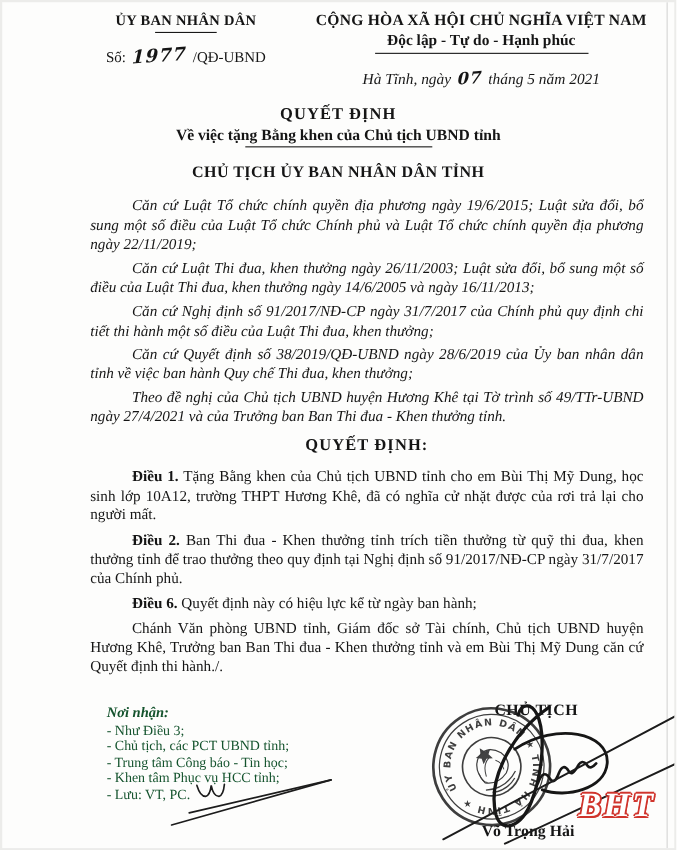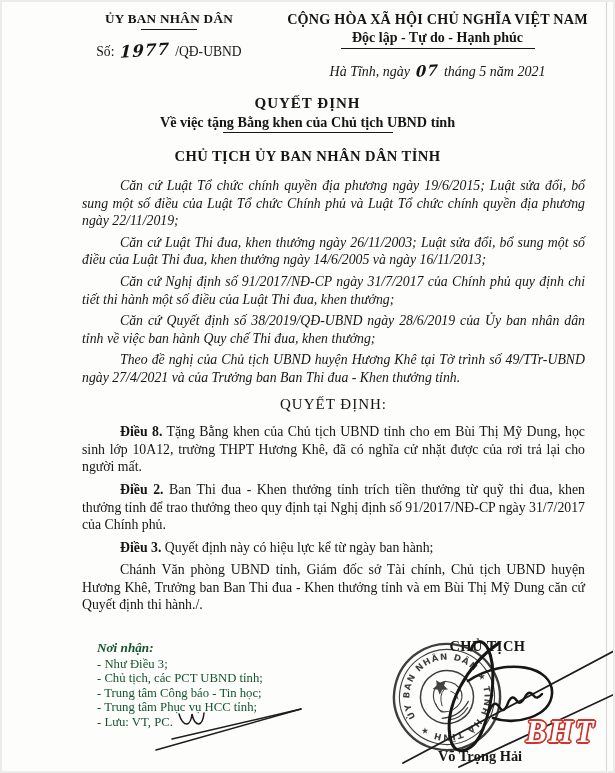--- a/index.html
+++ b/index.html
@@ -33,21 +33,21 @@
   
   .title{text-align:center;margin-top:15px;}
   .t1{font-weight:bold;font-size:15px;letter-spacing:1px;}
   .t2{font-weight:bold;font-size:14.2px;margin-top:2px;}
   .rule-subject{width:170px;border-bottom:1.7px solid #181818;margin:1px auto 0;}
   .t3{font-weight:bold;font-size:14.6px;letter-spacing:.4px;margin-top:15px;}
 
   
   .bodytext{padding:12px 28px 0 80px;font-size:13.8px;line-height:17.6px;text-align:justify;}
   p.preamble{font-style:italic;margin:0 0 4px;text-indent:38px;}
-  .decision{text-align:center;font-weight:normal;font-size:15px;letter-spacing:1px;margin:9px 0 10px;}
+  .decision{text-align:center;font-weight:bold;font-size:15px;letter-spacing:1px;margin:9px 0 10px;}
   p.article{margin:0 0 5px;text-indent:38px;}
   p.article .lbl{font-weight:bold;}
 
   
   .footer{position:absolute;left:0;top:632px;width:615px;height:141px;}
   .recipients{position:absolute;left:95px;top:7px;font-size:12.7px;line-height:14.6px;color:#14532d;}
   .recipients .rh{font-weight:bold;font-style:italic;font-size:13.2px;margin-bottom:1px;}
   .sig-title{position:absolute;left:413px;top:4px;width:145px;text-align:center;font-weight:bold;font-size:14.4px;letter-spacing:.5px;}
   .sig-name{position:absolute;left:398px;top:114px;width:160px;text-align:center;font-weight:bold;font-size:14.4px;}
 
@@ -98,44 +98,44 @@
   <div class="bodytext">
     <p class="preamble">Căn cứ Luật Tổ chức chính quyền địa phương ngày 19/6/2015; Luật sửa đổi, bổ sung một số điều của Luật Tổ chức Chính phủ và Luật Tổ chức chính quyền địa phương ngày 22/11/2019;</p>
     <p class="preamble">Căn cứ Luật Thi đua, khen thưởng ngày 26/11/2003; Luật sửa đổi, bổ sung một số điều của Luật Thi đua, khen thưởng ngày 14/6/2005 và ngày 16/11/2013;</p>
     <p class="preamble">Căn cứ Nghị định số 91/2017/NĐ-CP ngày 31/7/2017 của Chính phủ quy định chi tiết thi hành một số điều của Luật Thi đua, khen thưởng;</p>
     <p class="preamble">Căn cứ Quyết định số 38/2019/QĐ-UBND ngày 28/6/2019 của Ủy ban nhân dân tỉnh về việc ban hành Quy chế Thi đua, khen thưởng;</p>
     <p class="preamble">Theo đề nghị của Chủ tịch UBND huyện Hương Khê tại Tờ trình số 49/TTr-UBND ngày 27/4/2021 và của Trưởng ban Ban Thi đua - Khen thưởng tỉnh.</p>
 
     <div class="decision">QUYẾT ĐỊNH:</div>
 
     <p class="article">
-      <span class="lbl">Điều 8.</span>
+      <span class="lbl">Điều 1.</span>
       <span>Tặng Bằng khen của Chủ tịch UBND tỉnh cho em Bùi Thị Mỹ Dung, học sinh lớp 10A12, trường THPT Hương Khê, đã có nghĩa cử nhặt được của rơi trả lại cho người mất.</span>
     </p>
     <p class="article">
       <span class="lbl">Điều 2.</span>
       <span>Ban Thi đua - Khen thưởng tỉnh trích tiền thưởng từ quỹ thi đua, khen thưởng tỉnh để trao thưởng theo quy định tại Nghị định số 91/2017/NĐ-CP ngày 31/7/2017 của Chính phủ.</span>
     </p>
     <p class="article">
-      <span class="lbl">Điều 3.</span>
+      <span class="lbl">Điều 6.</span>
       <span>Quyết định này có hiệu lực kể từ ngày ban hành;</span>
     </p>
     <p class="article">
       <span class="lbl"></span>
       <span>Chánh Văn phòng UBND tỉnh, Giám đốc sở Tài chính, Chủ tịch UBND huyện Hương Khê, Trưởng ban Ban Thi đua - Khen thưởng tỉnh và em Bùi Thị Mỹ Dung căn cứ Quyết định thi hành./.</span>
     </p>
   </div>
 
   <div class="footer">
     <div class="recipients">
       <div class="rh">Nơi nhận:</div>
       <div>- Như Điều 3;</div>
       <div>- Chủ tịch, các PCT UBND tỉnh;</div>
       <div>- Trung tâm Công báo - Tin học;</div>
-      <div>- Trung tâm Phục vụ HCC tỉnh;</div>
+      <div>- Khen tâm Phục vụ HCC tỉnh;</div>
       <div>- Lưu: VT, PC.</div>
     </div>
     <div class="sig-title">CHỦ TỊCH</div>
     <div class="sig-name">Võ Trọng Hải</div>
   </div>
 
   <svg class="overlay" viewBox="0 0 615 773">
 
     <g transform="translate(445,695) rotate(-33)" stroke="#242424" fill="none" opacity="0.88">
       <circle r="53" stroke-width="2.4"></circle>

